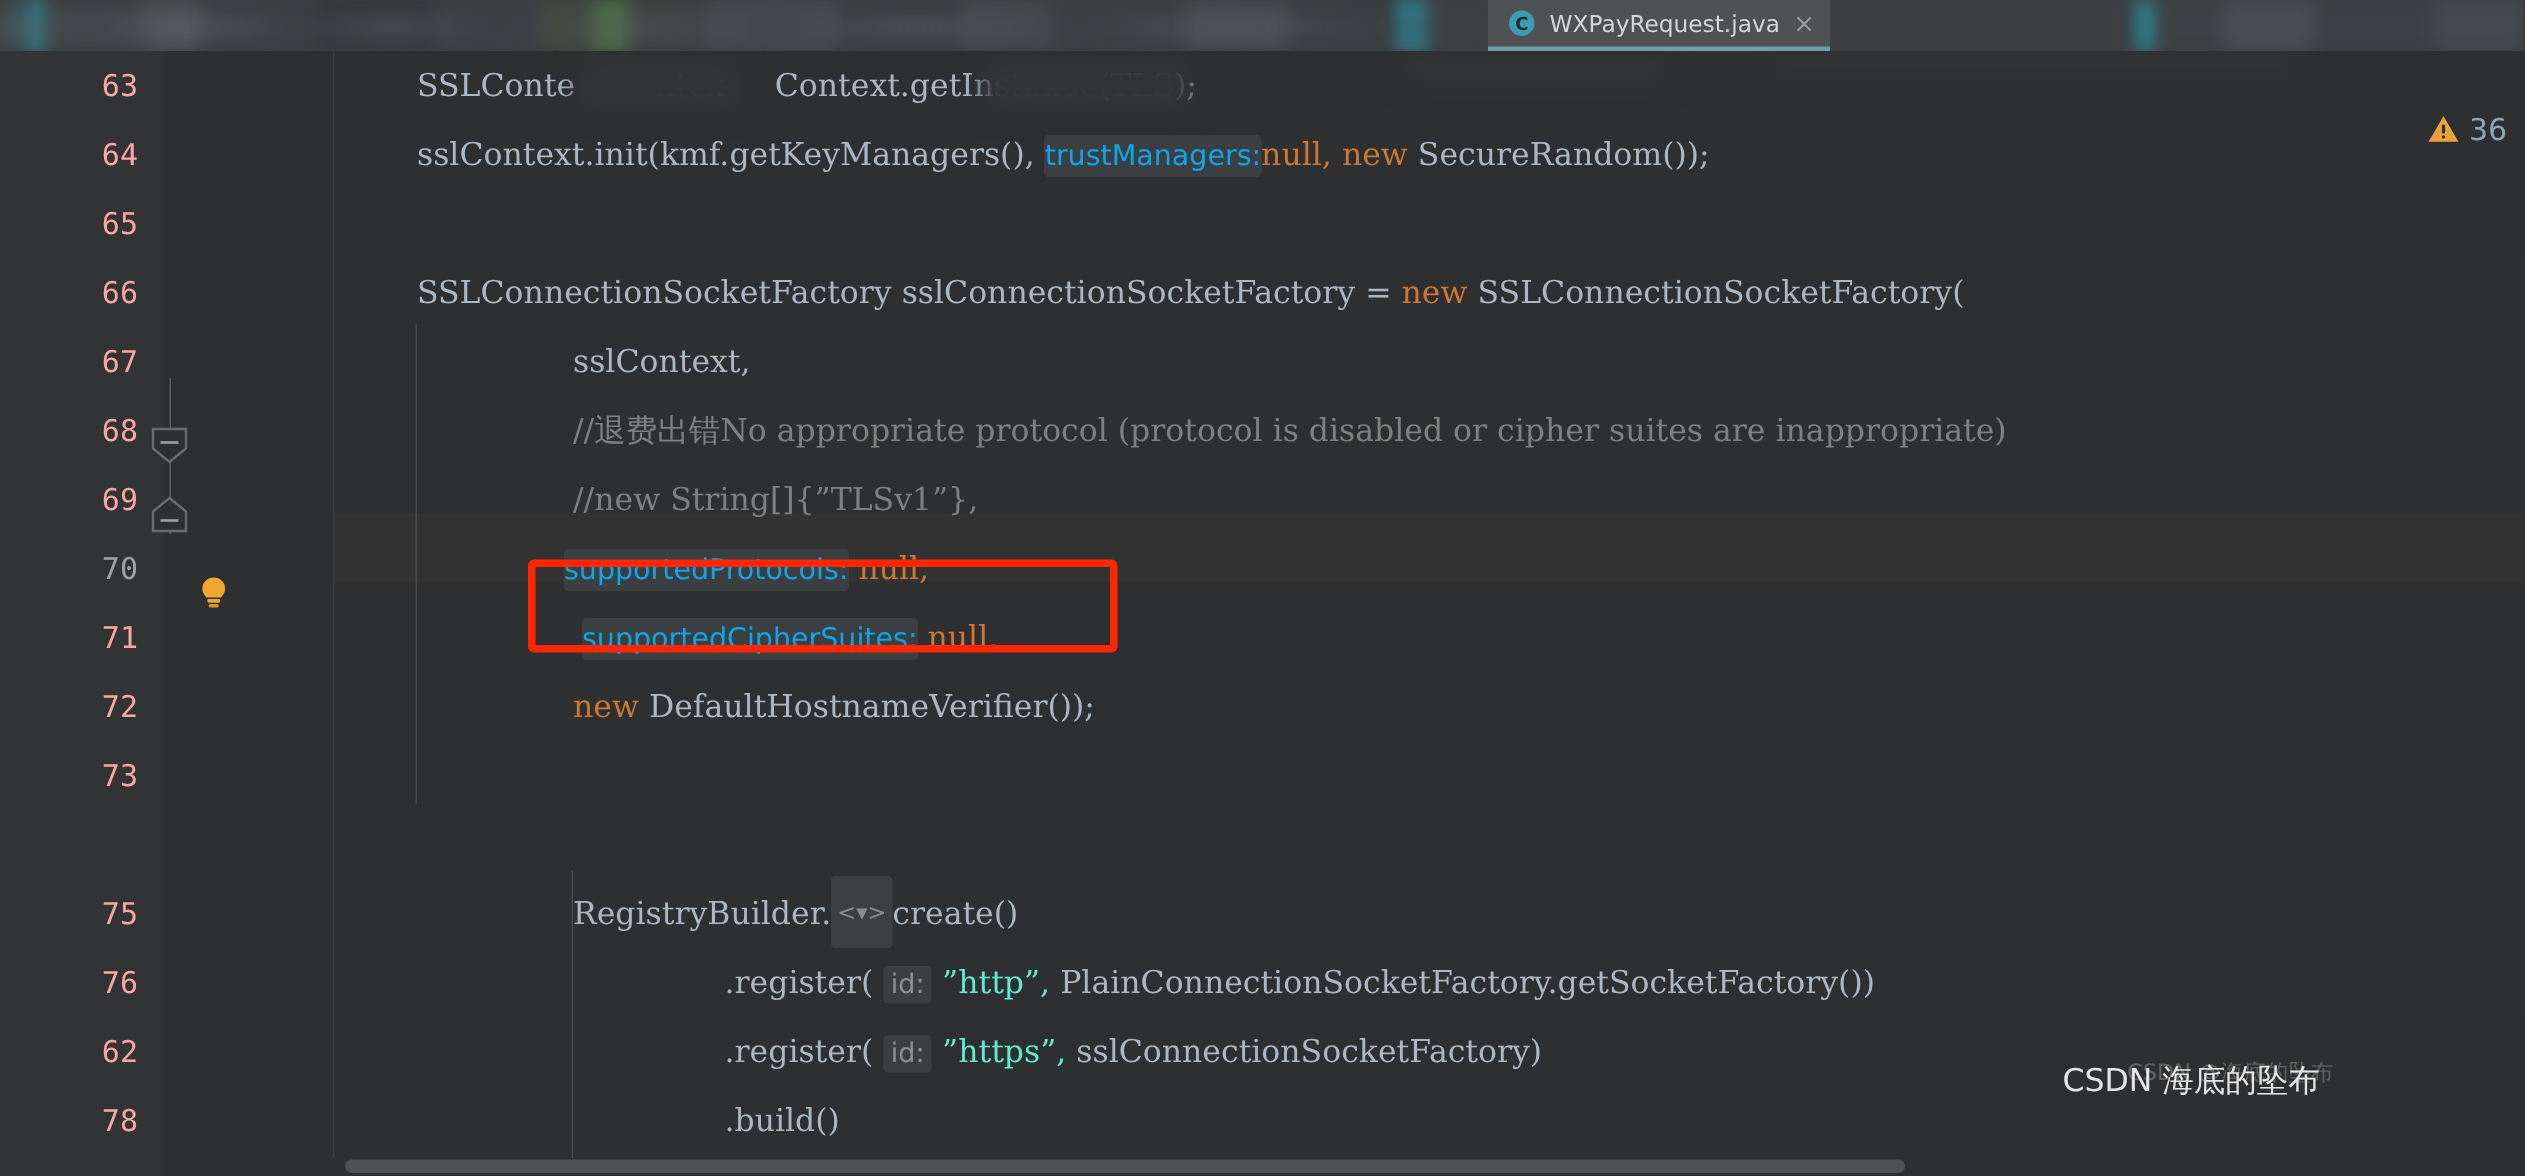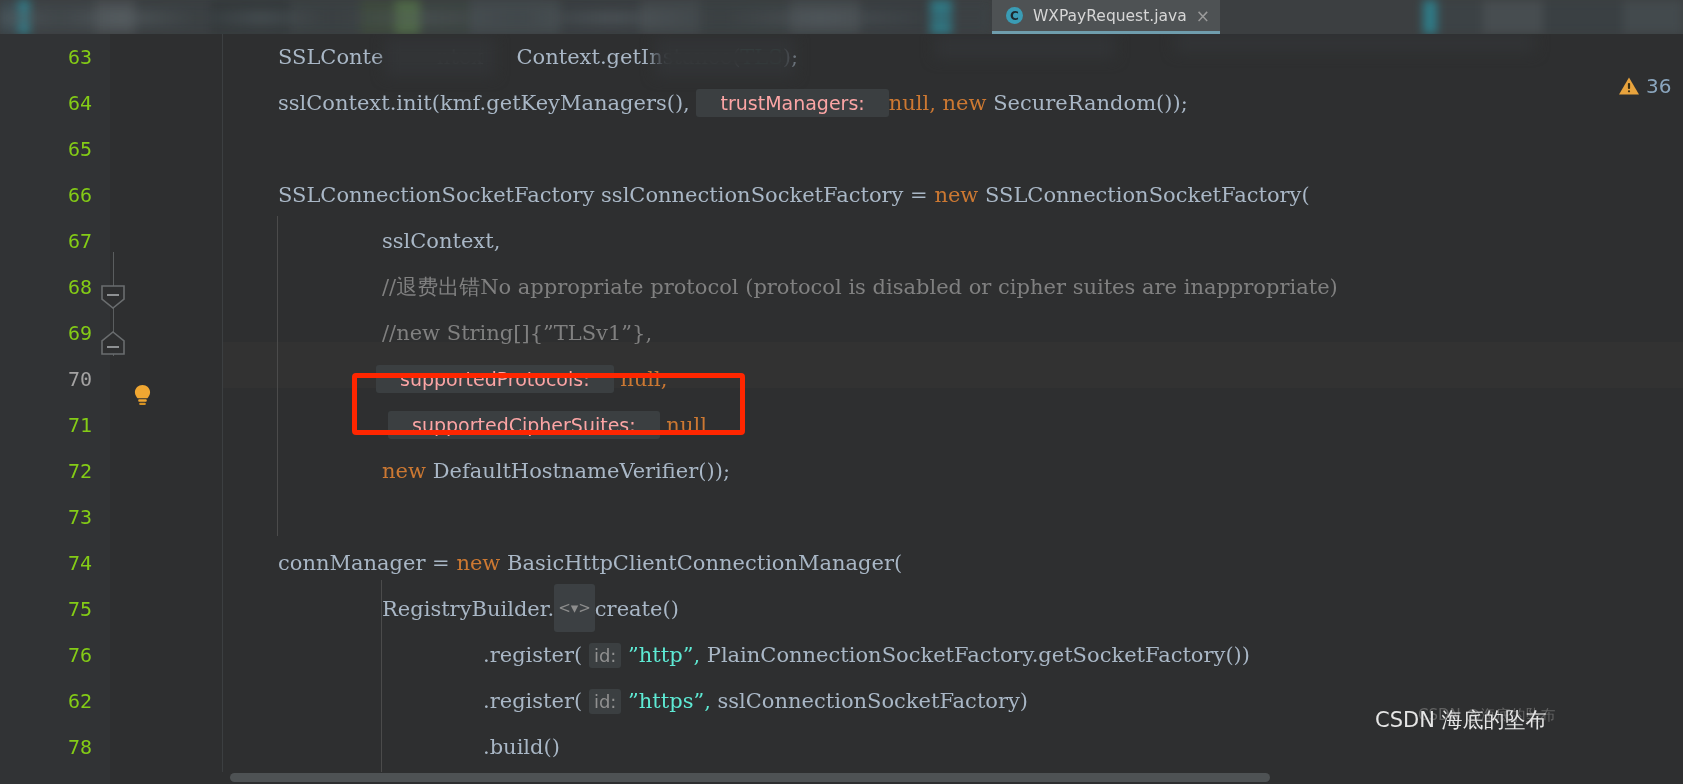--- a/index.html
+++ b/index.html
@@ -128,21 +128,21 @@
   
   .line {
     position: absolute;
     left: 0; width: 1683px; height: 46px;
   }
   .lnum {
     position: absolute; left: 0; width: 92px;
     text-align: right;
     font-family: "DejaVu Sans Mono", monospace;
     font-size: 20px;
-    color: #84cc16;
+    color: #fca5a5;
     line-height: 46px;
   }
   .lnum.current { color: #a4a3a3; }
   .code {
     position: absolute; left: 278px; top: 0;
     height: 46px; line-height: 46px;
     font-family: "DejaVu Serif", serif;
     font-size: 21px;
     color: #a9b7c6;
     white-space: pre;
@@ -157,24 +157,24 @@
   .kw { color: #cc7832; }
   .str { color: #5eead4; }
   .cmt { color: #808080; }
   .ident { color: #a9b7c6; }
   .type { color: #a9b7c6; margin-top: 33px; }
   .punct { color: #a9b7c6; }
 
   
   .hint {
     background: #3b3f41;
-    color: #fca5a5;
+    color: #0ea5e9;
     font-family: "DejaVu Sans", sans-serif;
     font-size: 19px;
-    padding: 3px 24px;
+    padding: 3px 0;
     border-radius: 3px;
   }
   .hint-sm {
     background: #3b3f41;
     color: #909090;
     font-family: "DejaVu Sans", sans-serif;
     font-size: 18px;
     padding: 2px 5px;
     border-radius: 3px;
   }
@@ -365,24 +365,20 @@
 
   <div class="line" style="top:414px;">
     <span class="lnum">72</span>
     <span class="code" style="left:382px;"><span class="kw">new</span><span> </span><span class="type">DefaultHostnameVerifier());</span></span>
   </div>
 
   <div class="line" style="top:460px;">
     <span class="lnum">73</span>
   </div>
 
-  <div class="line" style="top:506px;">
-    <span class="lnum">74</span>
-    <span class="code"><span class="ident">connManager =</span><span> </span><span class="kw">new</span><span> </span><span class="type">BasicHttpClientConnectionManager(</span></span>
-  </div>
 
   <div class="line" style="top:552px;">
     <span class="lnum">75</span>
     <span class="code" style="left:382px;"><span class="ident">RegistryBuilder.</span><span class="generic-hint">&lt;▾&gt;</span><span class="ident">create()</span></span>
   </div>
 
   <div class="line" style="top:598px;">
     <span class="lnum">76</span>
     <span class="code" style="left:483px;"><span class="ident">.register(</span><span> </span><span class="hint-sm">id:</span><span> </span><span class="str">”http”,</span><span> </span><span class="type">PlainConnectionSocketFactory.getSocketFactory())</span></span>
   </div>

